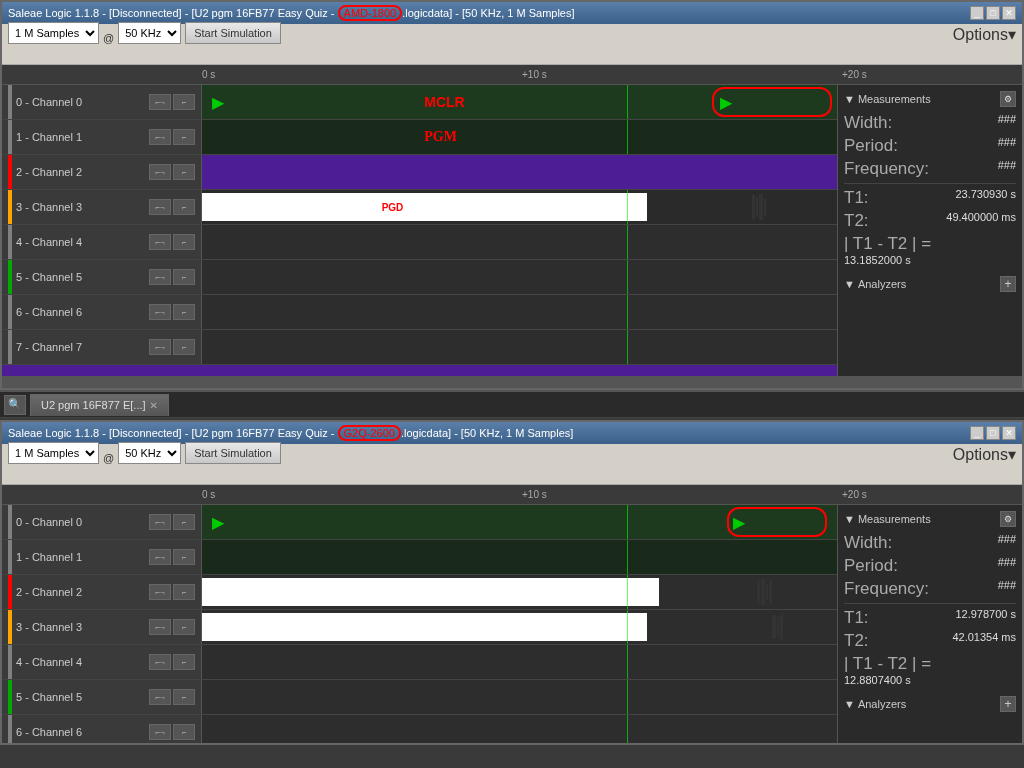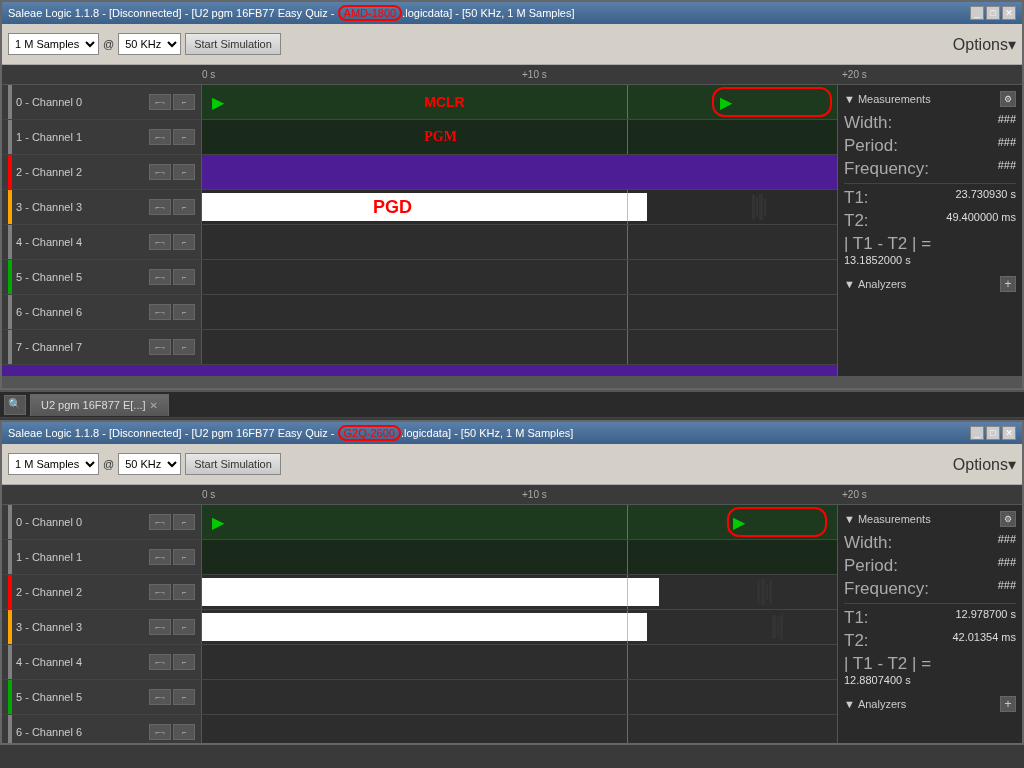--- a/index.html
+++ b/index.html
@@ -6,21 +6,21 @@
     body { font-family: 'Arial', sans-serif; font-size: 11px; background: #3a3a3a; color: #ddd; width: 1024px; height: 768px; overflow: hidden; }
 
     
     .window { display: flex; flex-direction: column; border: 2px solid #666; background: #4c1d95; }
     .title-bar { background: linear-gradient(to bottom, #5a7fa8, #3a5f88); color: white; padding: 3px 6px; font-size: 11px; display: flex; align-items: center; justify-content: space-between; height: 22px; }
     .title-bar .title-text { flex: 1; }
     .title-bar .win-buttons { display: flex; gap: 2px; }
     .win-btn { width: 14px; height: 14px; background: #ccc; border: 1px solid #888; font-size: 9px; display: flex; align-items: center; justify-content: center; cursor: pointer; }
 
     
-    .toolbar { background: #d4d0c8; display: flex; align-items: center; padding: 20px 6px; gap: 4px; height: 32px; border-bottom: 1px solid #aaa; }
+    .toolbar { background: #d4d0c8; display: flex; align-items: flex-end; padding: 20px 6px; gap: 4px; height: 32px; border-bottom: 1px solid #aaa; }
     .toolbar select { height: 22px; background: white; border: 1px solid #888; font-size: 11px; padding: 0 2px; }
     .toolbar .at-label { color: #333; font-size: 11px; }
     .start-sim-btn { background: linear-gradient(to bottom, #e8e8e8, #c8c8c8); border: 1px solid #888; padding: 2px 8px; height: 22px; font-size: 11px; cursor: pointer; color: #333; }
     .options-btn { margin-left: auto; background: transparent; border: none; font-size: 16px; color: #333; cursor: pointer; }
     
     
     .timeline-ruler { background: #3a3a3a; height: 20px; display: flex; align-items: center; padding-left: 200px; position: relative; border-bottom: 1px solid #555; }
     .ruler-label { position: absolute; color: #aaa; font-size: 10px; }
     .channel-list { flex: 1; overflow: hidden; }
     .channel-row { display: flex; align-items: center; height: 35px; border-bottom: 1px solid #444; }
@@ -174,21 +174,21 @@
         <div class="channel-label">
           <div class="channel-color-bar" style="background:#ffa500;"></div>
           <span class="channel-name">3 - Channel 3</span>
           <div class="channel-icons">
             <div class="ch-icon">⌐¬</div>
             <div class="ch-icon">⌐</div>
           </div>
         </div>
         <div class="channel-wave" style="position:relative; background:#2a2a2a;">
           <div style="position:absolute; top:3px; bottom:3px; left:0; right:30%; background:white;"></div>
-          <span style="position:absolute; left:30%; top:50%; transform:translate(-50%,-50%); font-size:18px; font-weight:bold; color:red; z-index:2;">PGD</span>
+          <span style="position:absolute; left:30%; top:50%; transform:translate(-50%,-50%); font-size:10px; font-weight:bold; color:red; z-index:2;">PGD</span>
           <div style="position:absolute; right:5px; top:3px; bottom:3px; width:80px; display:flex; align-items:center; gap:1px;">
             <div style="width:3px; height:85%; background:#333;"></div>
             <div style="width:2px; height:70%; background:#333;"></div>
             <div style="width:4px; height:90%; background:#333;"></div>
             <div style="width:2px; height:65%; background:#333;"></div>
           </div>
           <div style="position:absolute; left:67%; top:0; bottom:0; width:1px; background:#00ff00; opacity:0.6;"></div>
         </div>
       </div>
 

